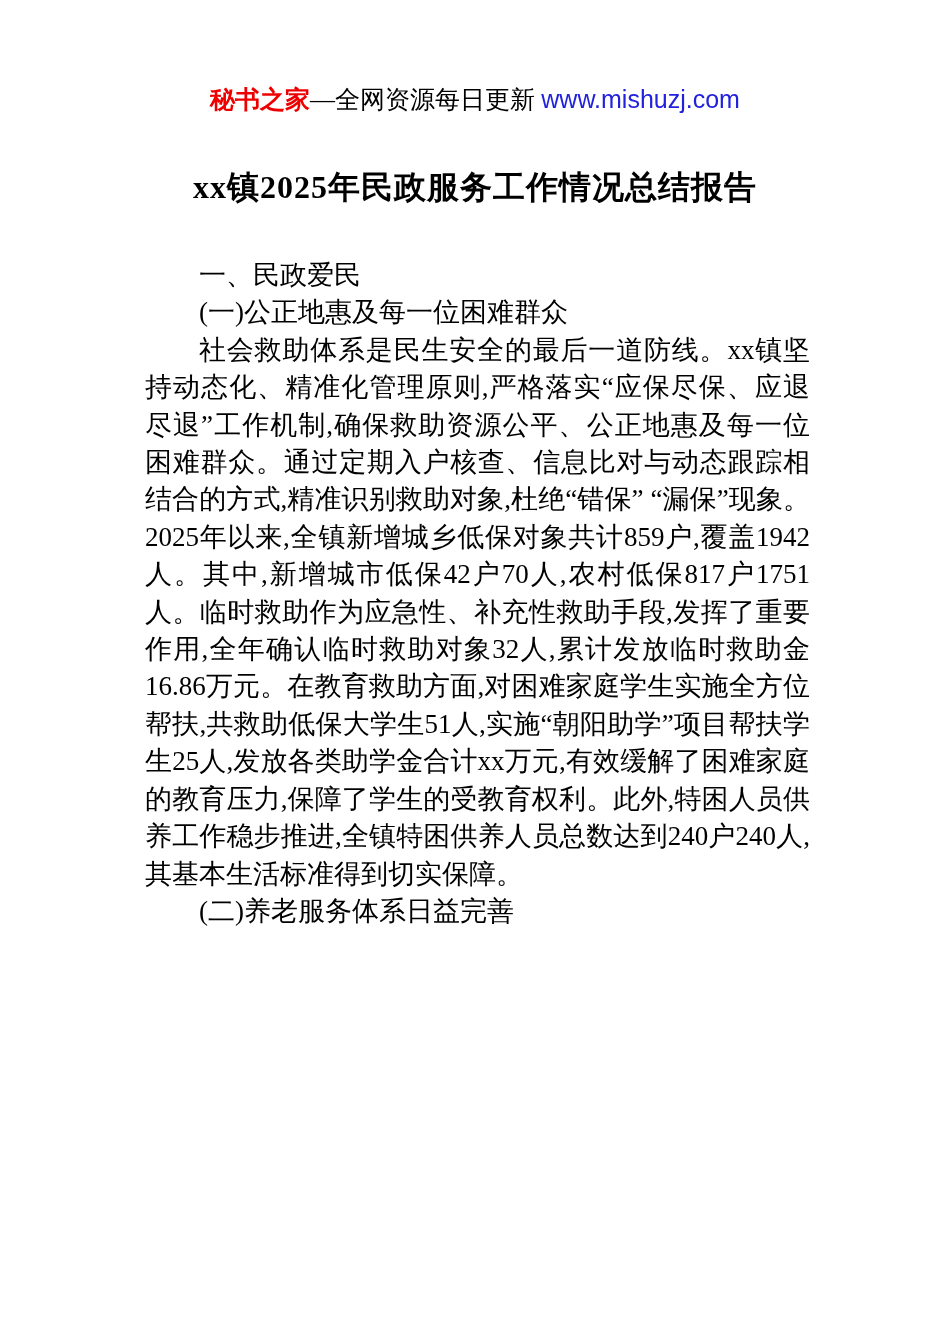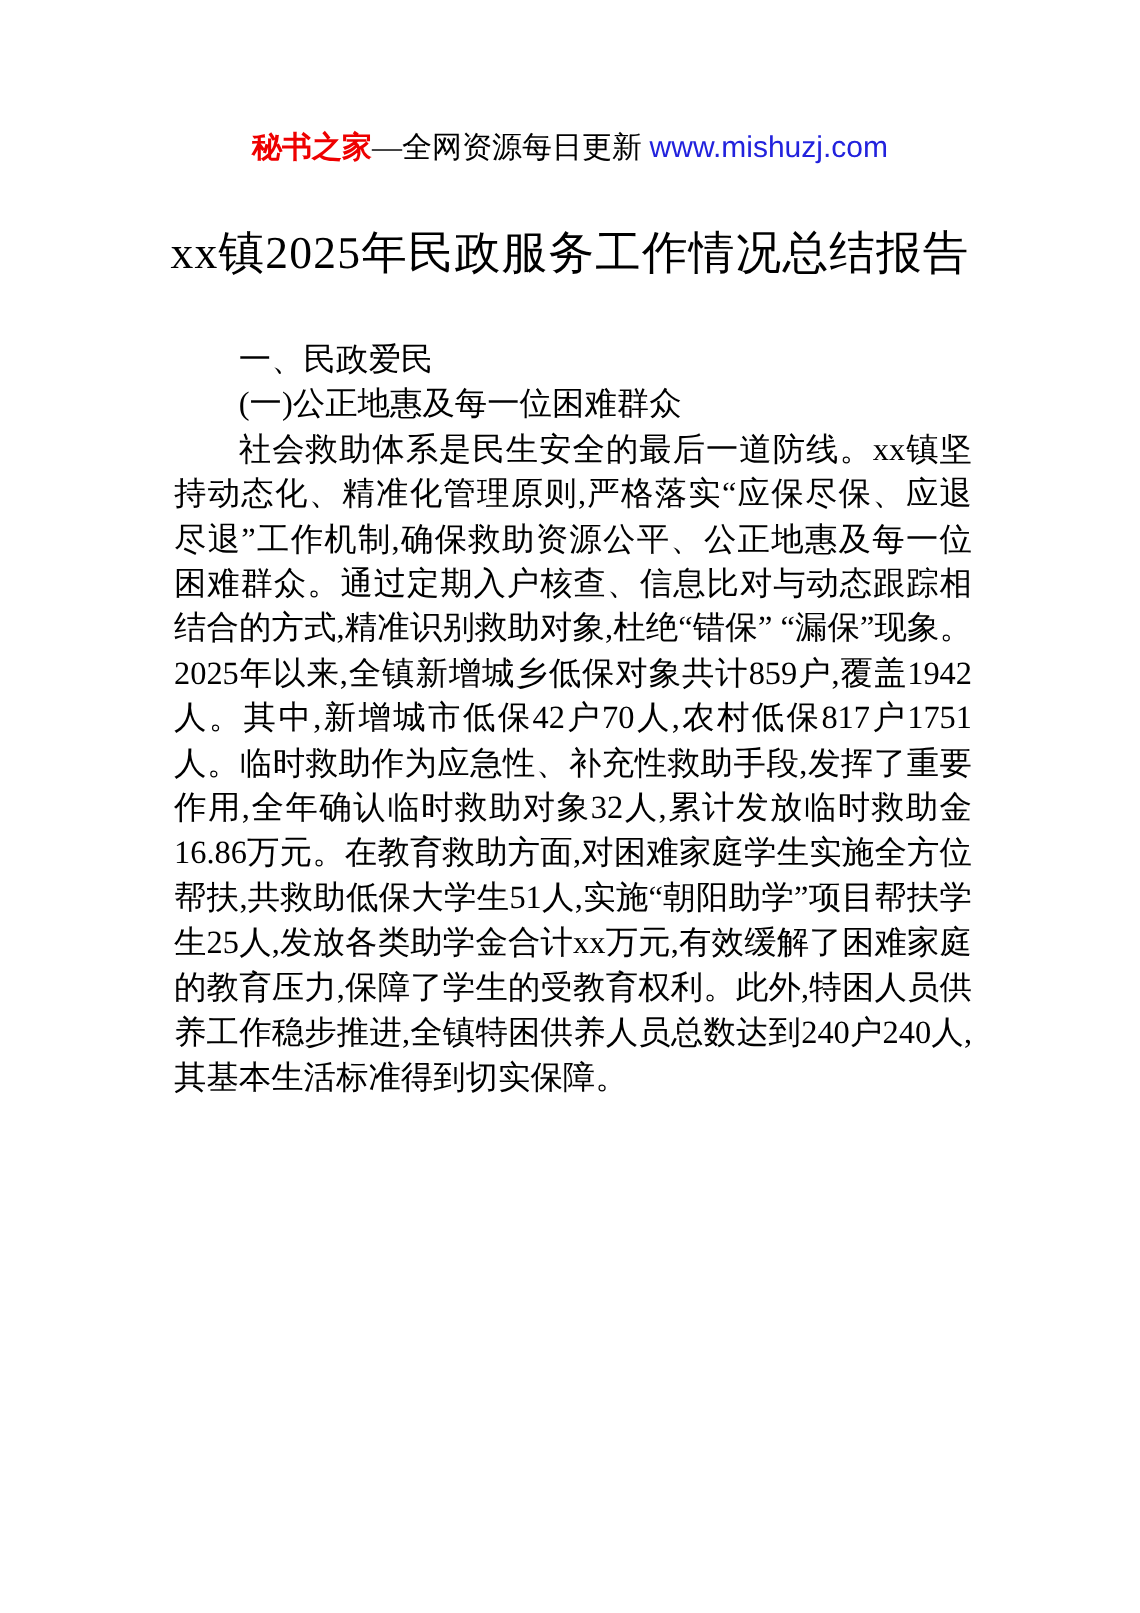--- a/index.html
+++ b/index.html
@@ -10,42 +10,42 @@
   .page {
     position: relative;
     width: 950px;
     height: 1344px;
     background: #ffffff;
     overflow: hidden;
     font-family: "Liberation Serif", "DejaVu Serif", serif;
     color: #000000;
   }
   .site-header {
-    margin-top: 106px;
+    margin-top: 82px;
     text-align: center;
     font-size: 25px;
     line-height: 34px;
     white-space: nowrap;
   }
   .site-brand {
     color: #ee0000;
     font-weight: bold;
   }
   .site-middle {
     color: #000000;
   }
   .site-url {
     color: #2222dd;
     font-family: "Liberation Sans", "DejaVu Sans", sans-serif;
   }
   .doc-title {
     margin-top: 44px;
     text-align: center;
-    font-size: 38px;
-    font-weight: normal;
+    font-size: 32px;
+    font-weight: bold;
     line-height: 52px;
     letter-spacing: 1px;
   }
   .content {
     margin: 44px 140px 0 145px;
     font-size: 27px;
     line-height: 37.4px;
     text-align: justify;
     text-justify: inter-ideograph;
   }
@@ -68,15 +68,16 @@
   <div class="site-header">
     <span class="site-brand">秘书之家</span><span class="site-middle">—全网资源每日更新 </span><span class="site-url">www.mishuzj.com</span>
   </div>
 
   <div class="doc-title">xx镇2025年民政服务工作情况总结报告</div>
 
   <div class="content">
     <p class="section-heading">一、民政爱民</p>
     <p class="section-heading">(一)公正地惠及每一位困难群众</p>
     <p>社会救助体系是民生安全的最后一道防线。xx镇坚持动态化、精准化管理原则,严格落实“应保尽保、应退尽退”工作机制,确保救助资源公平、公正地惠及每一位困难群众。通过定期入户核查、信息比对与动态跟踪相结合的方式,精准识别救助对象,杜绝“错保” “漏保”现象。2025年以来,全镇新增城乡低保对象共计859户,覆盖1942人。其中,新增城市低保42户70人,农村低保817户1751人。临时救助作为应急性、补充性救助手段,发挥了重要作用,全年确认临时救助对象32人,累计发放临时救助金16.86万元。在教育救助方面,对困难家庭学生实施全方位帮扶,共救助低保大学生51人,实施“朝阳助学”项目帮扶学生25人,发放各类助学金合计xx万元,有效缓解了困难家庭的教育压力,保障了学生的受教育权利。此外,特困人员供养工作稳步推进,全镇特困供养人员总数达到240户240人,其基本生活标准得到切实保障。</p>
+    <p class="section-heading">(二)养老服务体系日益完善</p>
   </div>
 
 </div>
 
 </body></html>

